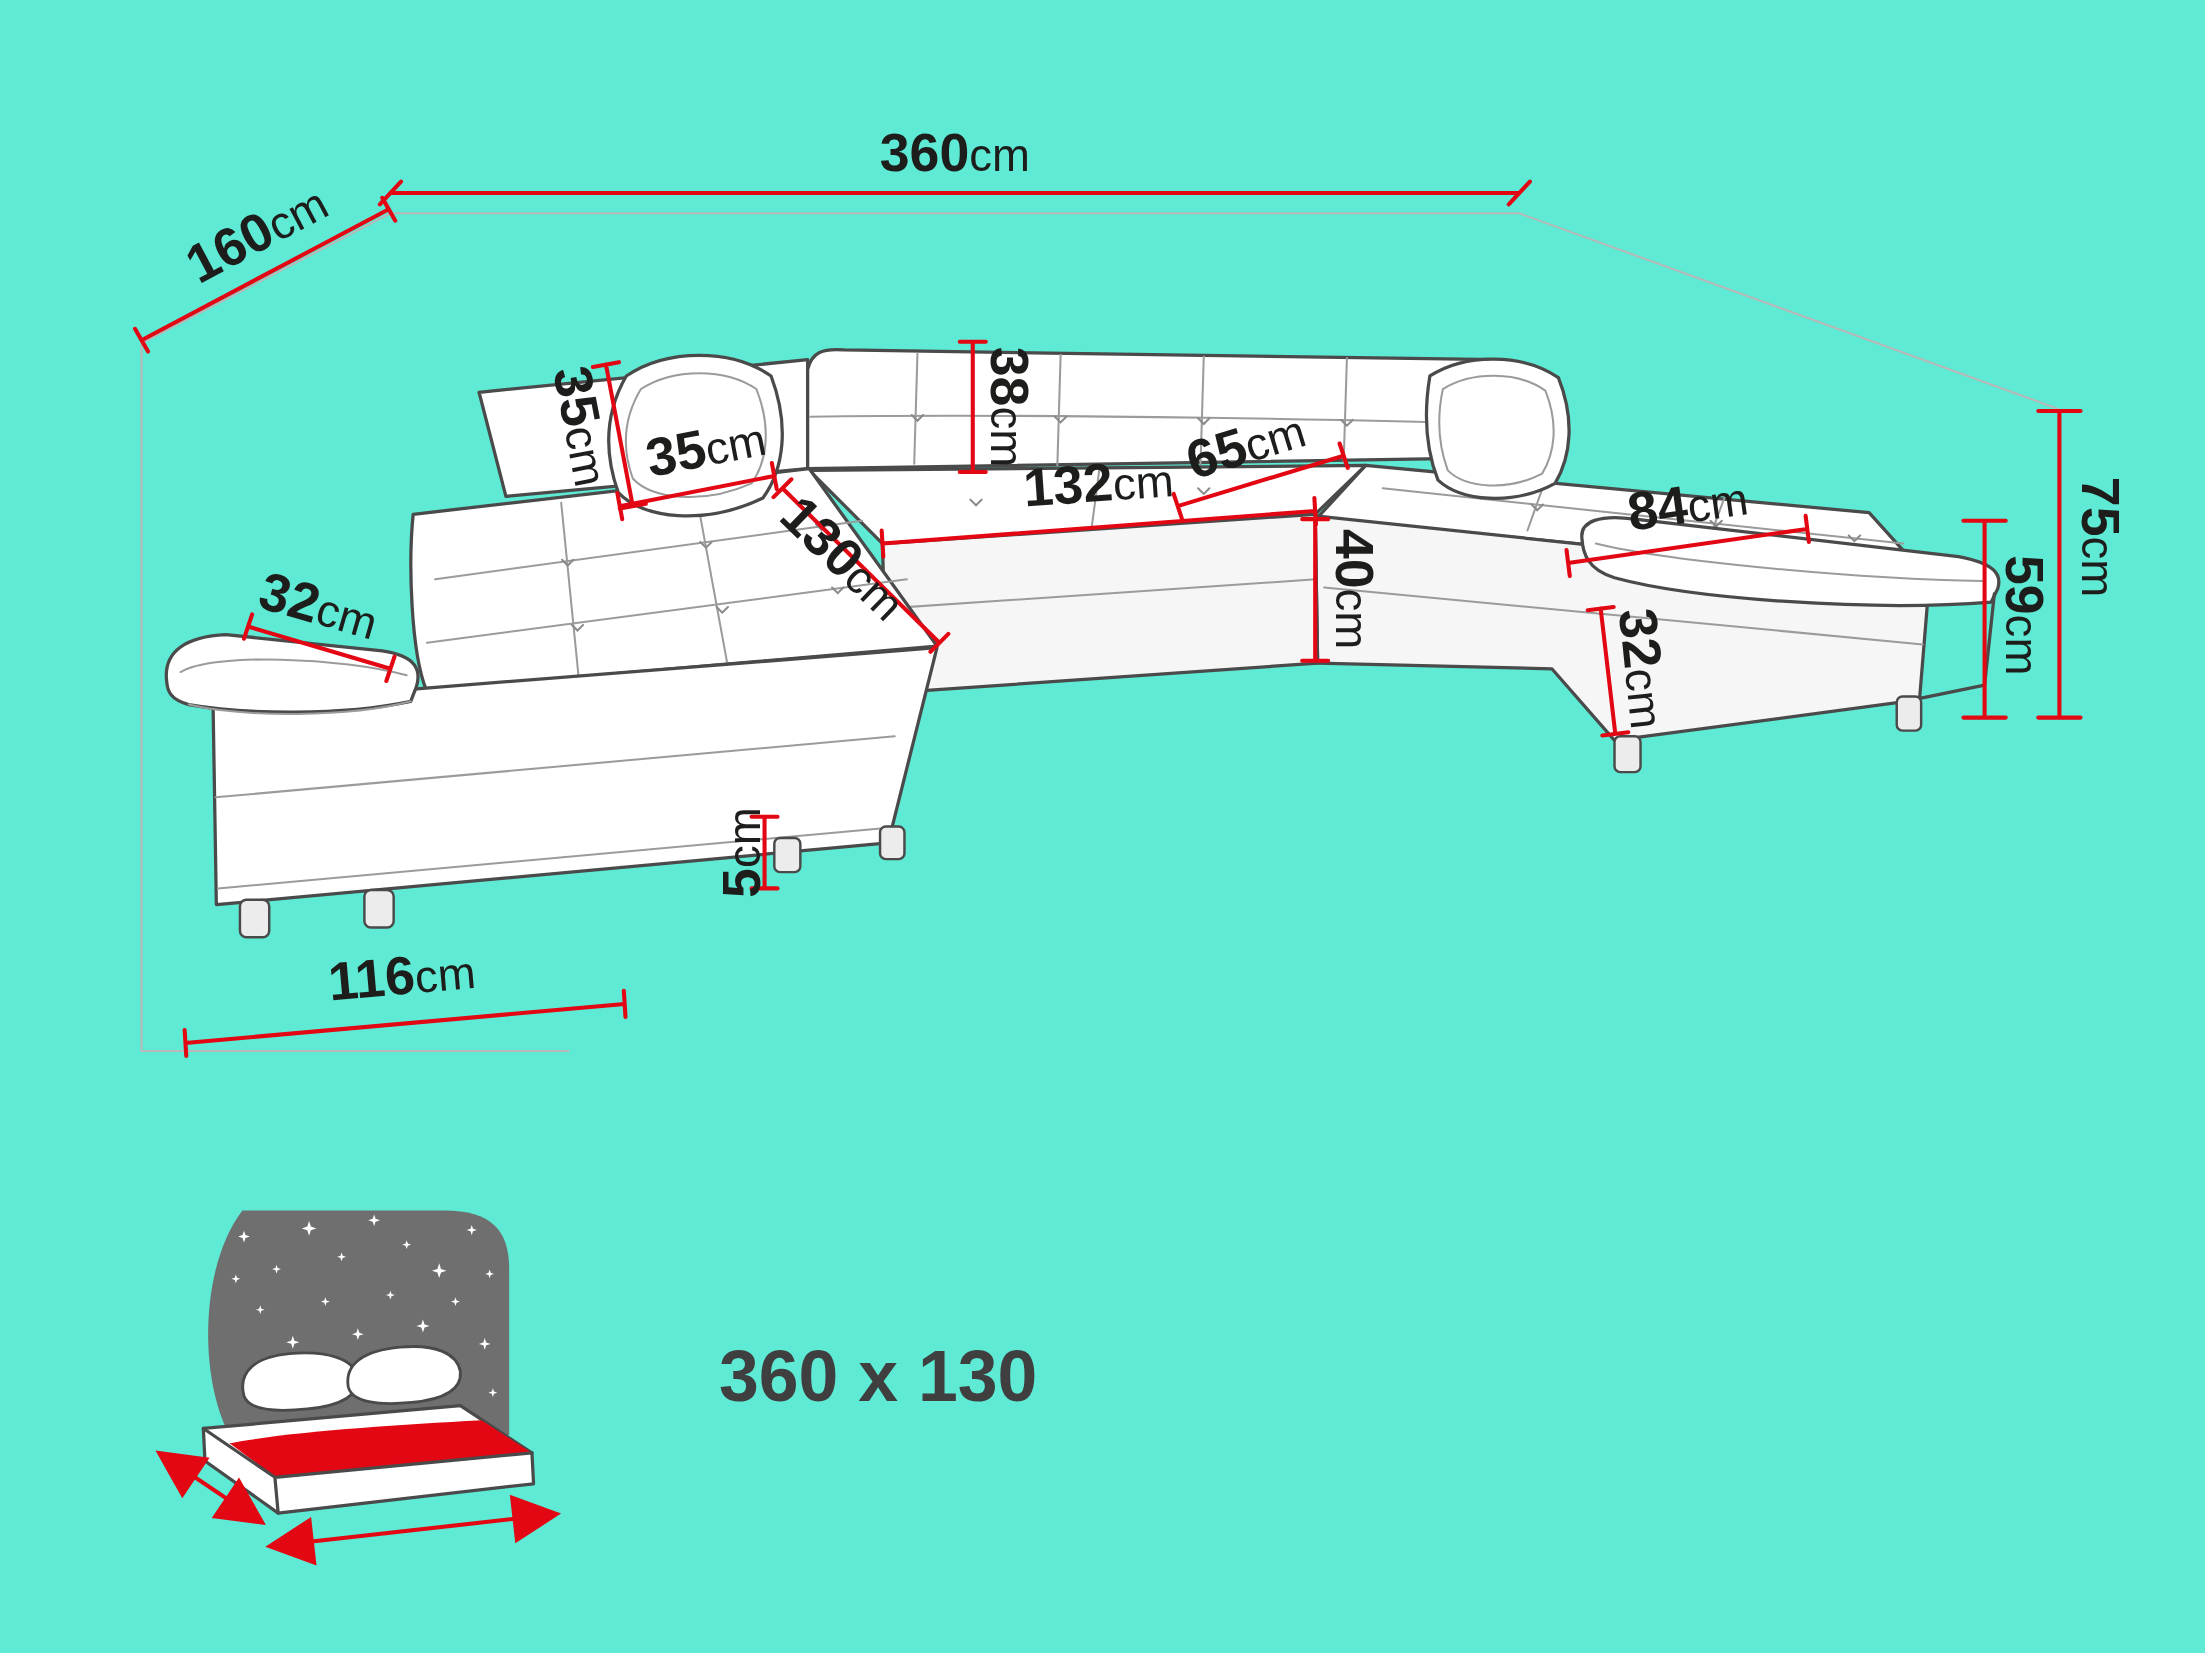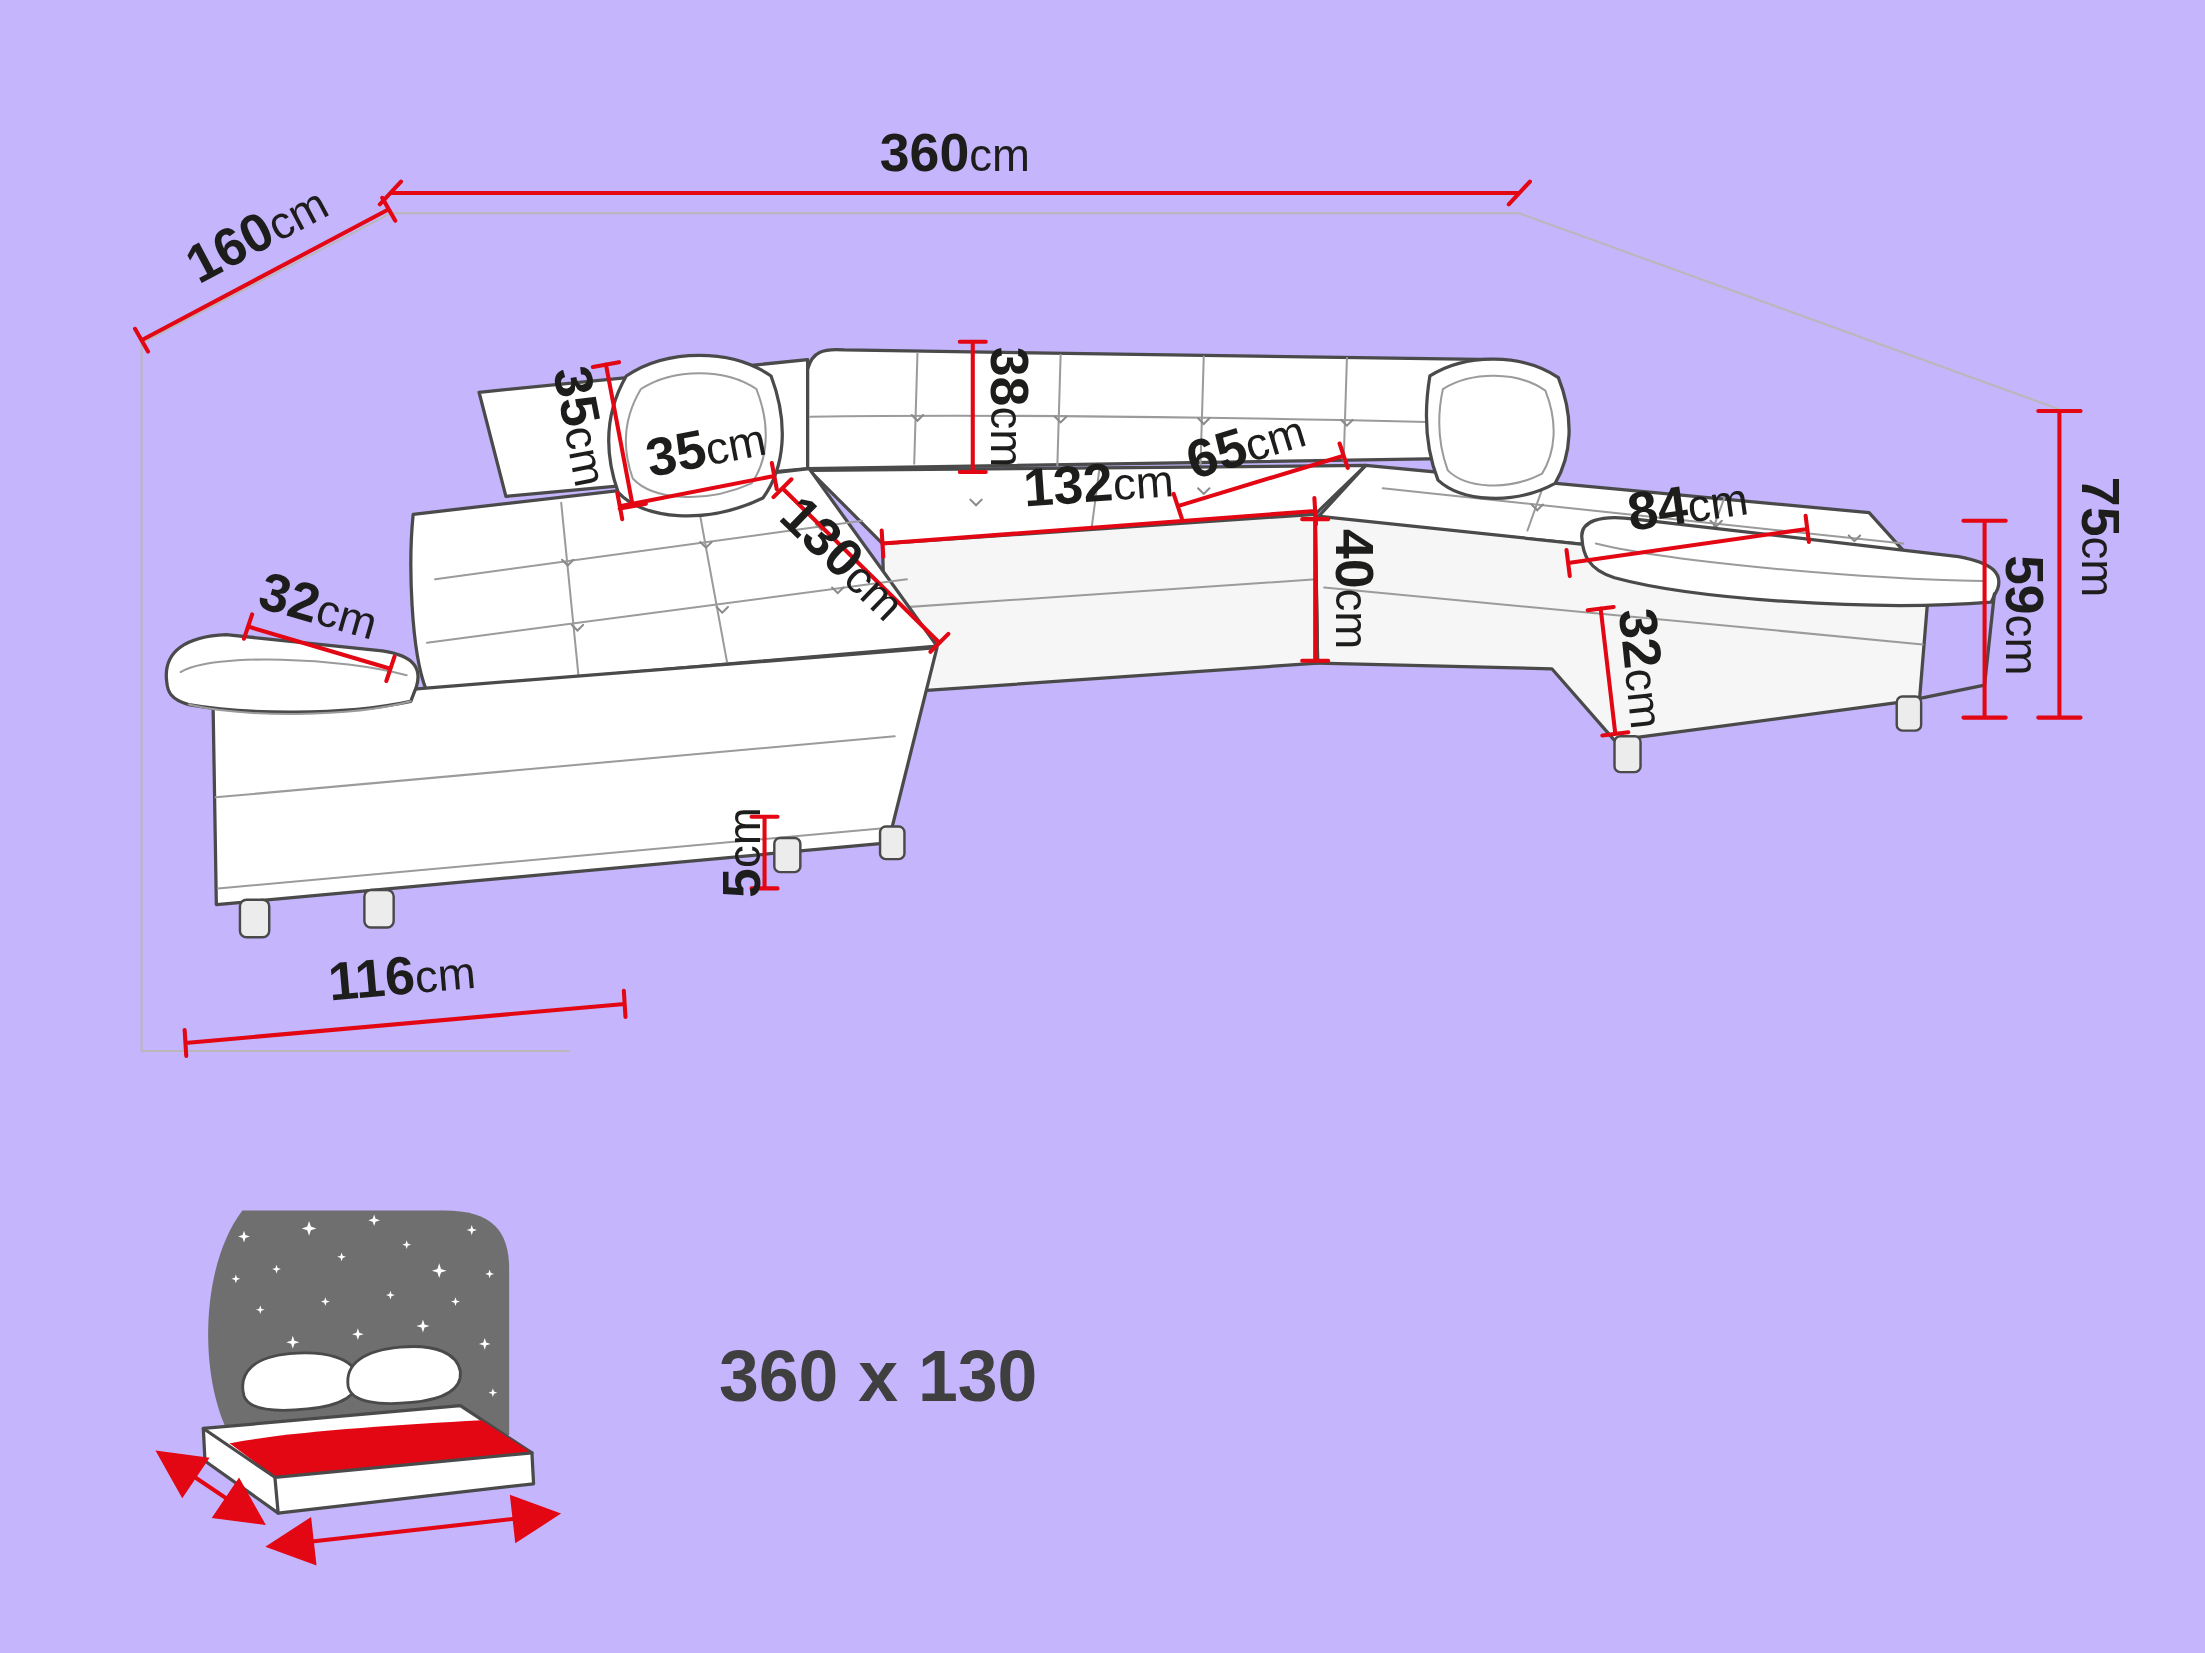--- a/index.html
+++ b/index.html
@@ -1,16 +1,16 @@
 <!DOCTYPE html>
 <html style="font-size:13px"><head>
 <meta charset="utf-8">
 <style>
   html,body{margin:0;padding:0;background:#ffffff;}
-  .stage{position:relative;width:2205px;height:1654px;background:#c4b5fd;overflow:hidden;}
+  .stage{position:relative;width:2205px;height:1654px;background:#5eead4;overflow:hidden;}
   svg{display:block;}
   .frame{stroke:#b8b8b8;stroke-width:2.5;fill:none;}
   .ln{stroke:#4a4a4a;stroke-width:4;fill:none;stroke-linecap:round;stroke-linejoin:round;}
   .shape{stroke:#4a4a4a;stroke-width:4;fill:#ffffff;stroke-linecap:round;stroke-linejoin:round;}
   .shade{stroke:#4a4a4a;stroke-width:4;fill:#f6f6f6;stroke-linecap:round;stroke-linejoin:round;}
   .seam{stroke:#9b9b9b;stroke-width:2.5;fill:none;stroke-linecap:round;}
   .dim{stroke:#e30613;stroke-width:5;fill:none;stroke-linecap:round;}
   .lbl{font-family:"Liberation Sans",sans-serif;font-weight:700;font-size:66px;fill:#1d1d1b;}
   .lbl .unit{font-weight:400;font-size:56px;}
   .biglbl{font-family:"Liberation Sans",sans-serif;font-weight:700;font-size:88px;fill:#3f3f3f;}

